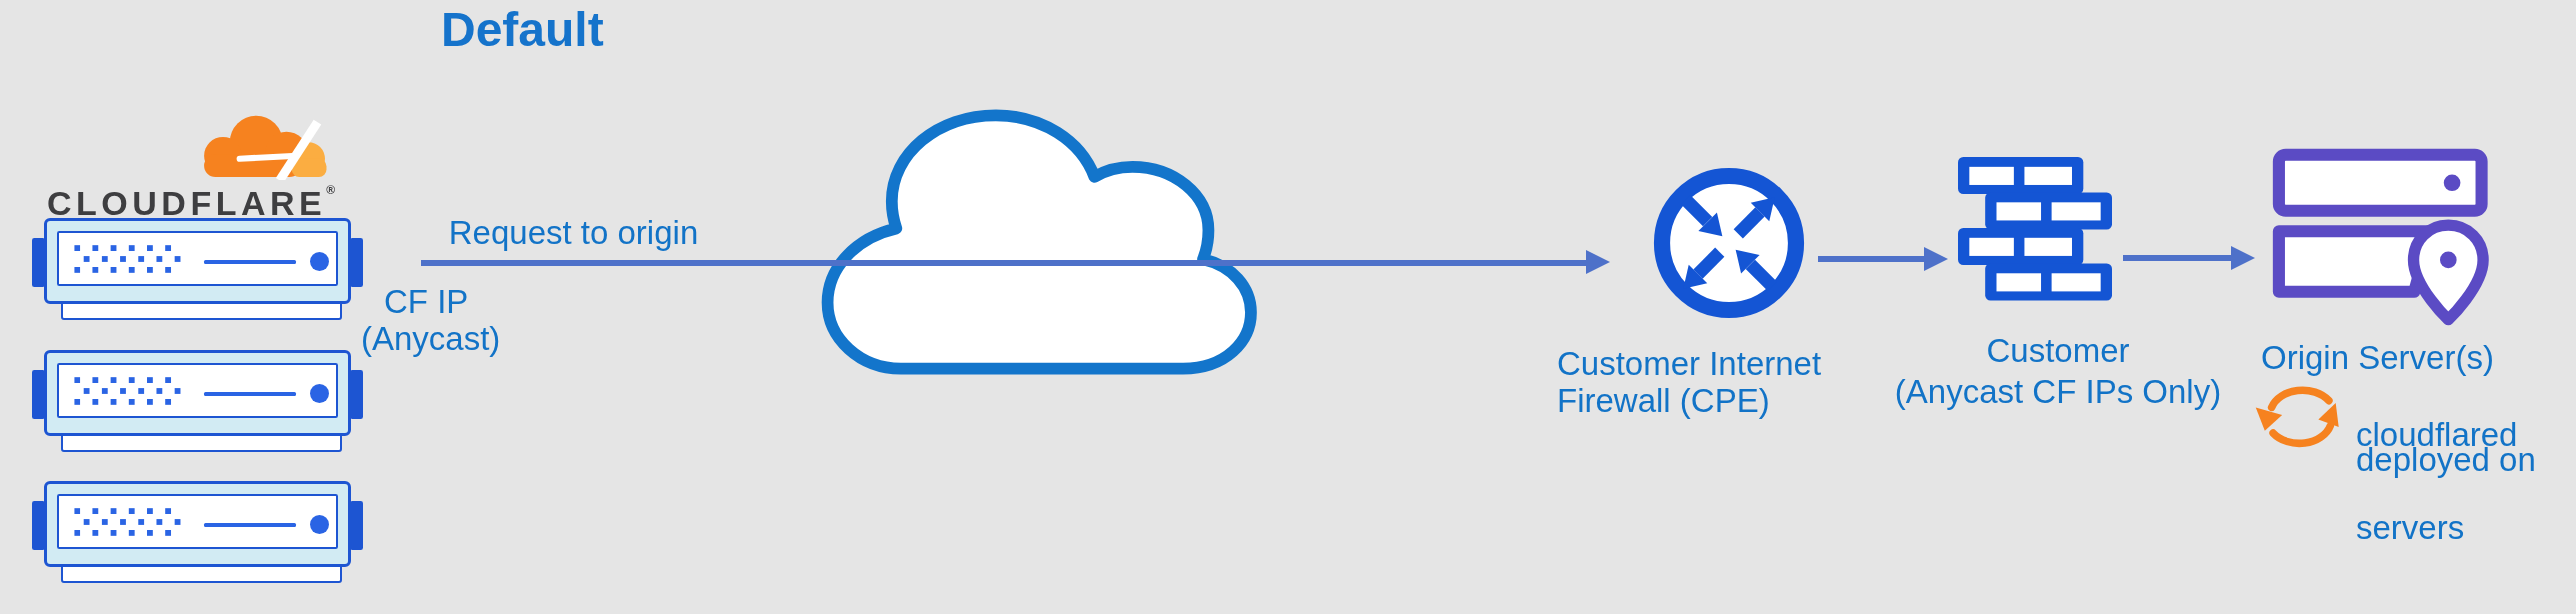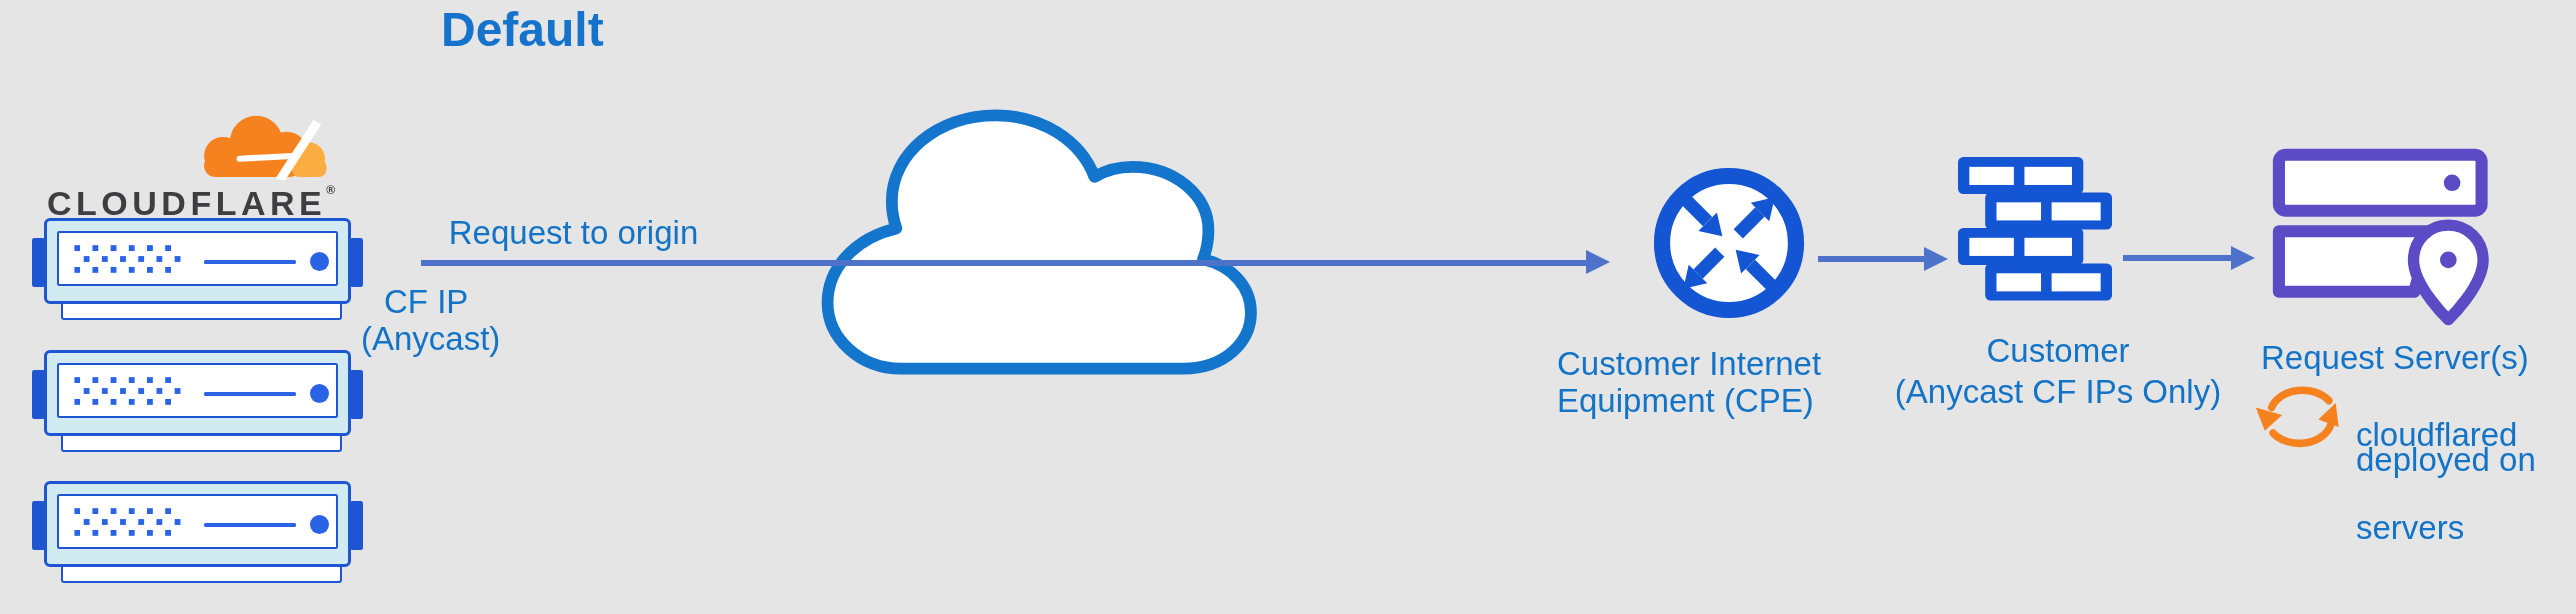--- a/index.html
+++ b/index.html
@@ -154,21 +154,21 @@
           <polygon points="40,-17 40,17 67,0"></polygon>
         </g>
       <g transform="translate(156,156) rotate(-135)">
           <rect x="0" y="-8.5" width="40" height="17"></rect>
           <polygon points="40,-17 40,17 67,0"></polygon>
         </g>
     </g>
   </svg>
   <div>
     <div class="lbl" style="left:1557px;top:344px">Customer Internet</div>
-    <div class="lbl" style="left:1557px;top:381px">Equipment (CPE)</div>
+    <div class="lbl" style="left:1557px;top:381px">Firewall (CPE)</div>
   </div>
 
   <div>
     <div class="aline" style="left:1818px;top:256px;width:107px"></div>
     <div class="ahead" style="left:1924px;top:247px"></div>
   </div>
 
   <svg class="abs" style="left:1958px;top:157px" width="154" height="145" viewBox="0 0 204 192">
     <g fill="#1455D4">
       <rect x="0" y="0" width="166" height="49" rx="7"></rect>
@@ -199,21 +199,21 @@
 
   <svg class="abs" style="left:2272px;top:148px" width="218" height="180" viewBox="0 0 288 238">
     <g fill="#ffffff" stroke="#5B4BC4" stroke-width="16" stroke-linejoin="round">
       <rect x="9" y="9" width="268" height="74" rx="9"></rect>
       <polygon points="9,110 210,110 188,190 9,190"></polygon>
     </g>
     <circle cx="238" cy="46" r="11" fill="#5B4BC4"></circle>
     <path d="M 233,102 C 207,102 187,122 187,148 C 187,183 233,227 233,227 C 233,227 279,183 279,148 C 279,122 259,102 233,102 Z" fill="#ffffff" stroke="#5B4BC4" stroke-width="15" stroke-linejoin="round"></path>
     <circle cx="233" cy="148" r="11" fill="#5B4BC4"></circle>
   </svg>
-  <div class="lbl" style="left:2261px;top:338px">Request Server(s)</div>
+  <div class="lbl" style="left:2261px;top:338px">Origin Server(s)</div>
 
   <svg class="abs" style="left:2255px;top:383px" width="92" height="67" viewBox="0 0 122 88">
     <g fill="none" stroke="#F6821F" stroke-width="10" stroke-linecap="round">
       <path d="M 98,23 A 43,33 0 0 0 22,32"></path>
       <path d="M 24,66 A 43,33 0 0 0 100,56"></path>
     </g>
     <g fill="#F6821F">
       <polygon points="13,63 1,32 36,42"></polygon>
       <polygon points="107,26 84,48 111,58"></polygon>
     </g>

